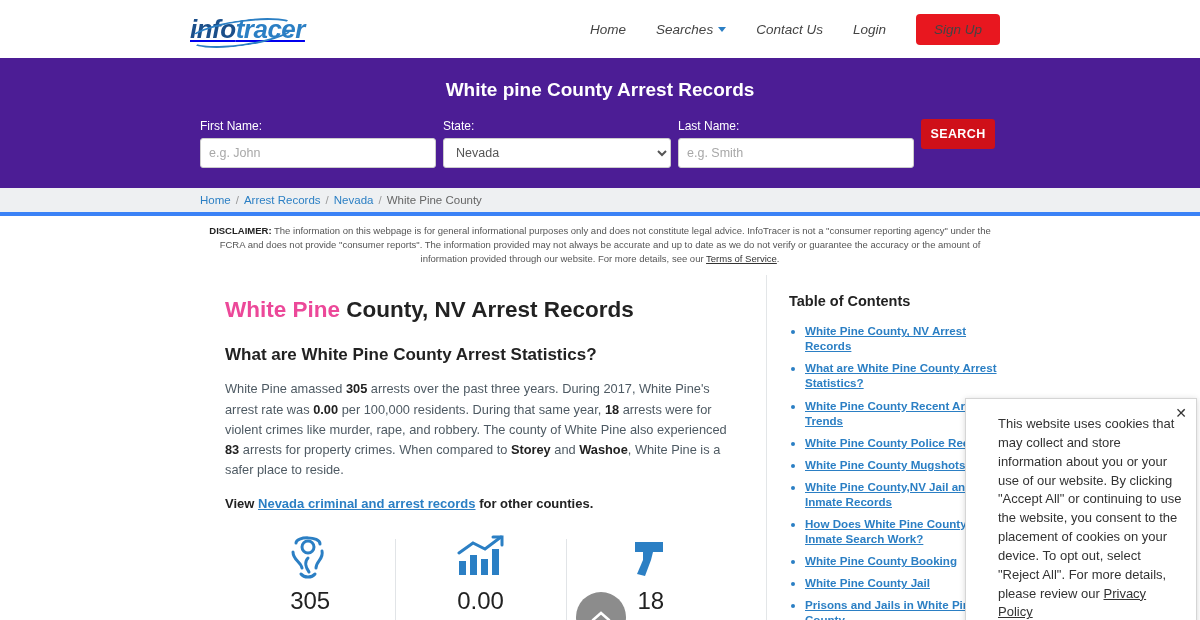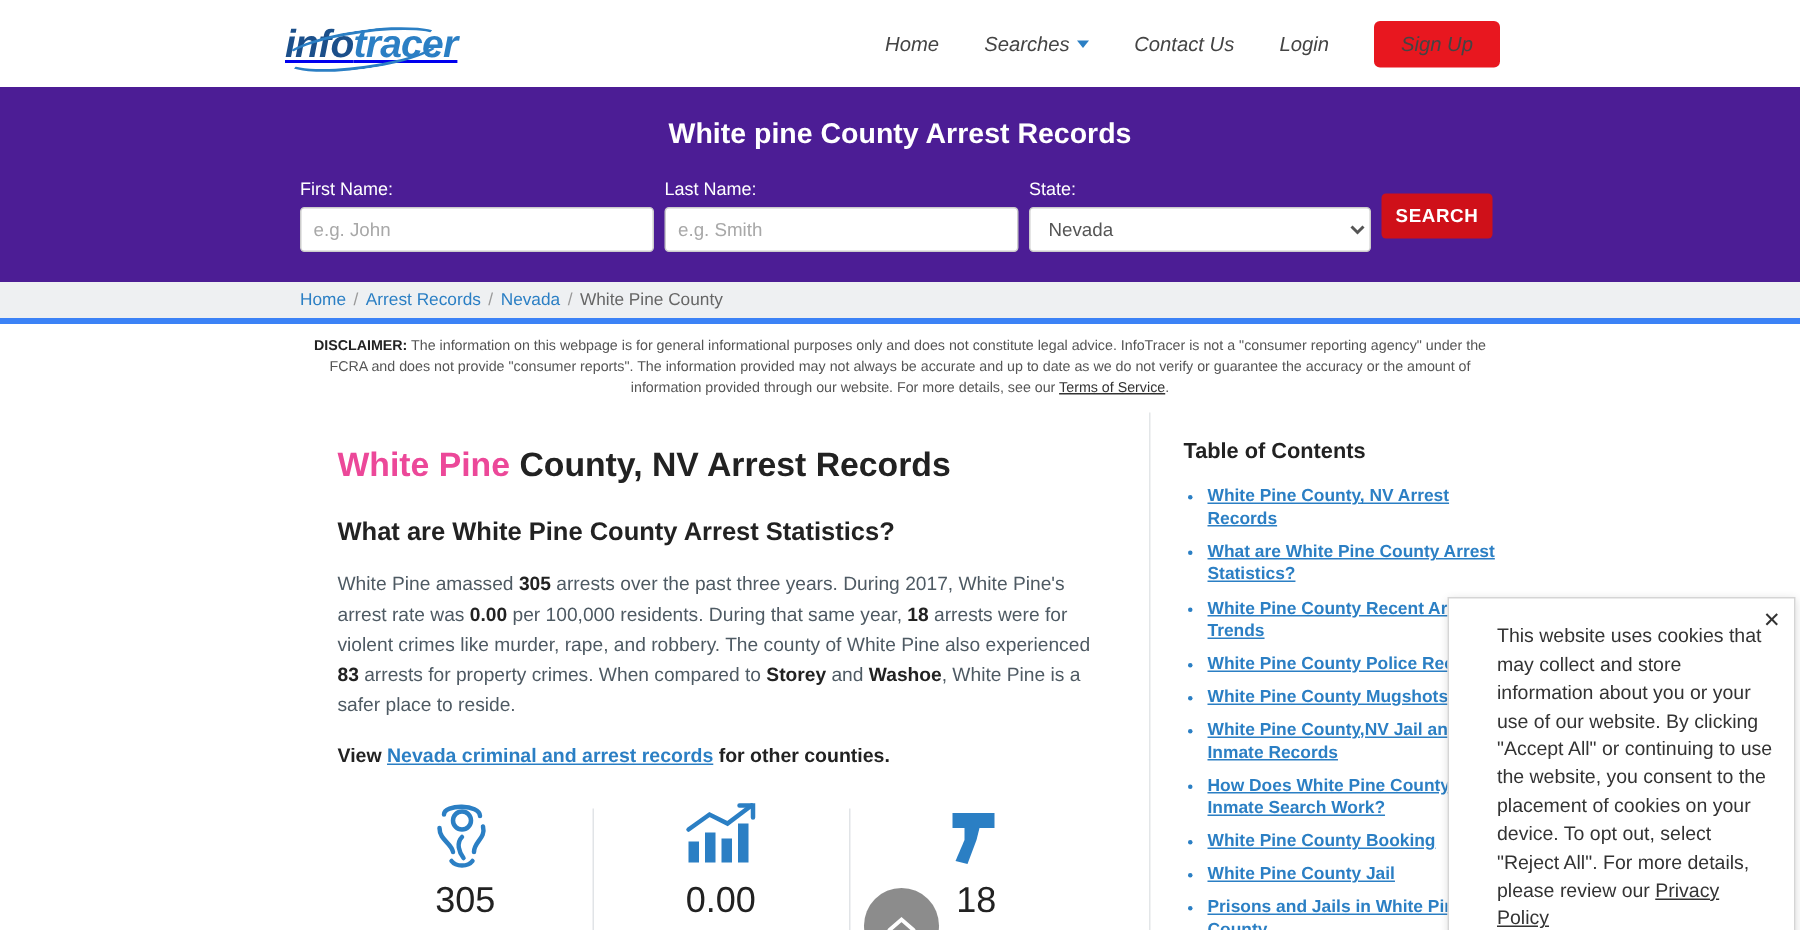--- a/index.html
+++ b/index.html
@@ -80,21 +80,21 @@
   }
   .searchband h1 {
     color: #fff;
     text-align: center;
     font-size: 19px;
     font-weight: bold;
     margin: 5px 0 18px 0;
   }
   .searchrow {
     display: flex;
-    align-items: center;
+    align-items: flex-start;
     gap: 7px;
     padding: 0 200px;
   }
   .field { display: flex; flex-direction: column; }
   .field label {
     color: #fff;
     font-size: 12px;
     margin-bottom: 5px;
   }
   .field input, .field select {
@@ -333,29 +333,29 @@
   </div>
 </div>
 
 <div class="searchband">
   <h1>White pine County Arrest Records</h1>
   <div class="searchrow">
     <div class="field f-first">
       <label>First Name:</label>
       <input type="text" placeholder="e.g. John" style="">
     </div>
-    <div class="field f-last">
-      <label>Last Name:</label>
-      <input type="text" placeholder="e.g. Smith" style="">
-    </div>
     <div class="field f-state">
       <label>State:</label>
       <select>
         <option>Nevada</option>
       </select>
+    </div>
+    <div class="field f-last">
+      <label>Last Name:</label>
+      <input type="text" placeholder="e.g. Smith" style="">
     </div>
     <button class="searchbtn">SEARCH</button>
   </div>
 </div>
 
 <div class="crumbbar">
   <a href="#">Home</a><span class="sep">/</span><a href="#">Arrest Records</a><span class="sep">/</span><a href="#">Nevada</a><span class="sep">/</span><span>White Pine County</span>
 </div>
 
 <div class="disclaimer">

